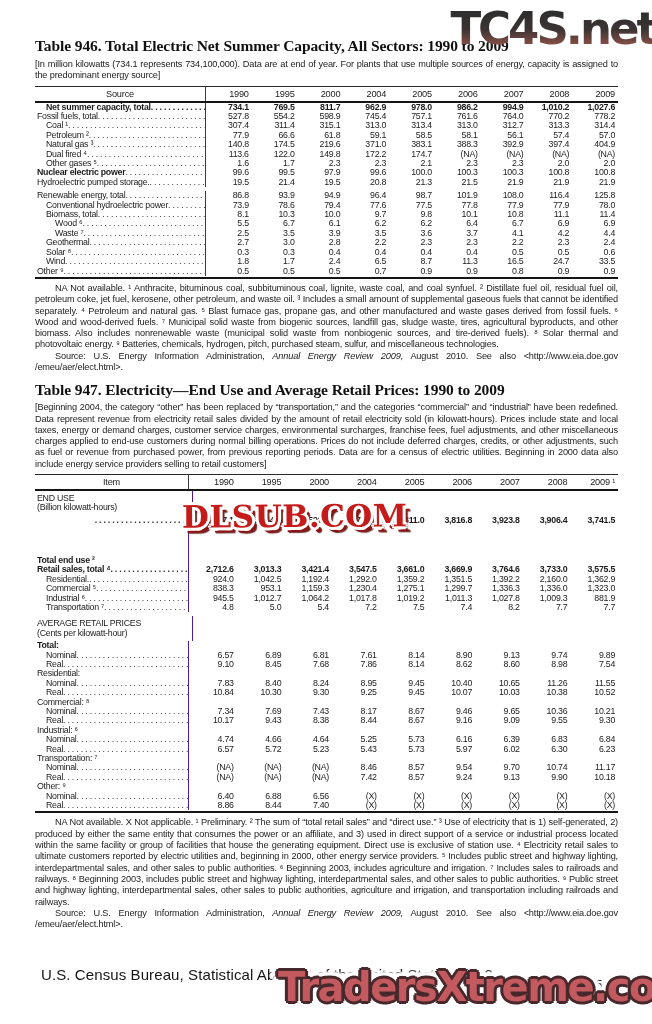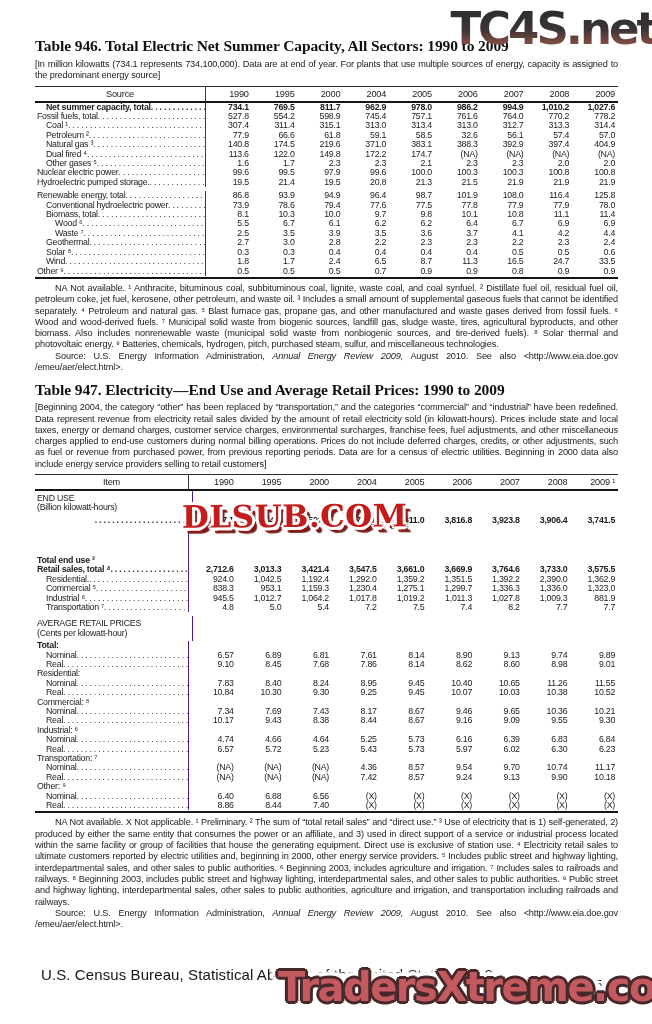--- a/index.html
+++ b/index.html
@@ -134,21 +134,21 @@
         <div class="trow">
           <div class="stub">
             <div class="lab" style="padding-left: 11px;">Petroleum ²</div>
             <div class="ldr"></div>
           </div>
           <div class="num">77.9</div>
           <div class="num">66.6</div>
           <div class="num">61.8</div>
           <div class="num">59.1</div>
           <div class="num">58.5</div>
-          <div class="num">32.6</div>
+          <div class="num">58.1</div>
           <div class="num">56.1</div>
           <div class="num">57.4</div>
           <div class="num">57.0</div>
         </div>
         <div class="trow">
           <div class="stub">
             <div class="lab" style="padding-left: 11px;">Natural gas ³</div>
             <div class="ldr"></div>
           </div>
           <div class="num">140.8</div>
@@ -186,21 +186,21 @@
           <div class="num">2.3</div>
           <div class="num">2.3</div>
           <div class="num">2.1</div>
           <div class="num">2.3</div>
           <div class="num">2.3</div>
           <div class="num">2.0</div>
           <div class="num">2.0</div>
         </div>
         <div class="trow">
           <div class="stub">
-            <div class="lab" style="padding-left: 2px;">Nuclear electric power</div>
+            <div class="lab" style="padding-left: 2px; font-weight: bold;">Nuclear electric power</div>
             <div class="ldr"></div>
           </div>
           <div class="num">99.6</div>
           <div class="num">99.5</div>
           <div class="num">97.9</div>
           <div class="num">99.6</div>
           <div class="num">100.0</div>
           <div class="num">100.3</div>
           <div class="num">100.3</div>
           <div class="num">100.8</div>
@@ -419,21 +419,21 @@
             <div class="lab" style="padding-left: 11px;">Residential.</div>
             <div class="ldr"></div>
           </div>
           <div class="num">924.0</div>
           <div class="num">1,042.5</div>
           <div class="num">1,192.4</div>
           <div class="num">1,292.0</div>
           <div class="num">1,359.2</div>
           <div class="num">1,351.5</div>
           <div class="num">1,392.2</div>
-          <div class="num">2,390.0</div>
+          <div class="num">2,160.0</div>
           <div class="num">1,362.9</div>
         </div>
         <div class="trow">
           <div class="stub">
             <div class="lab" style="padding-left: 11px;">Commercial ⁵</div>
             <div class="ldr"></div>
           </div>
           <div class="num">838.3</div>
           <div class="num">953.1</div>
           <div class="num">1,159.3</div>
@@ -508,21 +508,21 @@
             <div class="ldr"></div>
           </div>
           <div class="num">9.10</div>
           <div class="num">8.45</div>
           <div class="num">7.68</div>
           <div class="num">7.86</div>
           <div class="num">8.14</div>
           <div class="num">8.62</div>
           <div class="num">8.60</div>
           <div class="num">8.98</div>
-          <div class="num">9.01</div>
+          <div class="num">7.54</div>
         </div>
         <div class="trow">
           <div class="stub">
             <div class="lab" style="padding-left: 2px;">Residential:</div>
           </div>
           <div class="fill"></div>
         </div>
         <div class="trow">
           <div class="stub">
             <div class="lab" style="padding-left: 11px;">Nominal</div>
@@ -632,21 +632,21 @@
           <div class="fill"></div>
         </div>
         <div class="trow">
           <div class="stub">
             <div class="lab" style="padding-left: 11px;">Nominal</div>
             <div class="ldr"></div>
           </div>
           <div class="num">(NA)</div>
           <div class="num">(NA)</div>
           <div class="num">(NA)</div>
-          <div class="num">4.36</div>
+          <div class="num">8.46</div>
           <div class="num">8.57</div>
           <div class="num">9.54</div>
           <div class="num">9.70</div>
           <div class="num">10.74</div>
           <div class="num">11.17</div>
         </div>
         <div class="trow">
           <div class="stub">
             <div class="lab" style="padding-left: 11px;">Real</div>
             <div class="ldr"></div>

